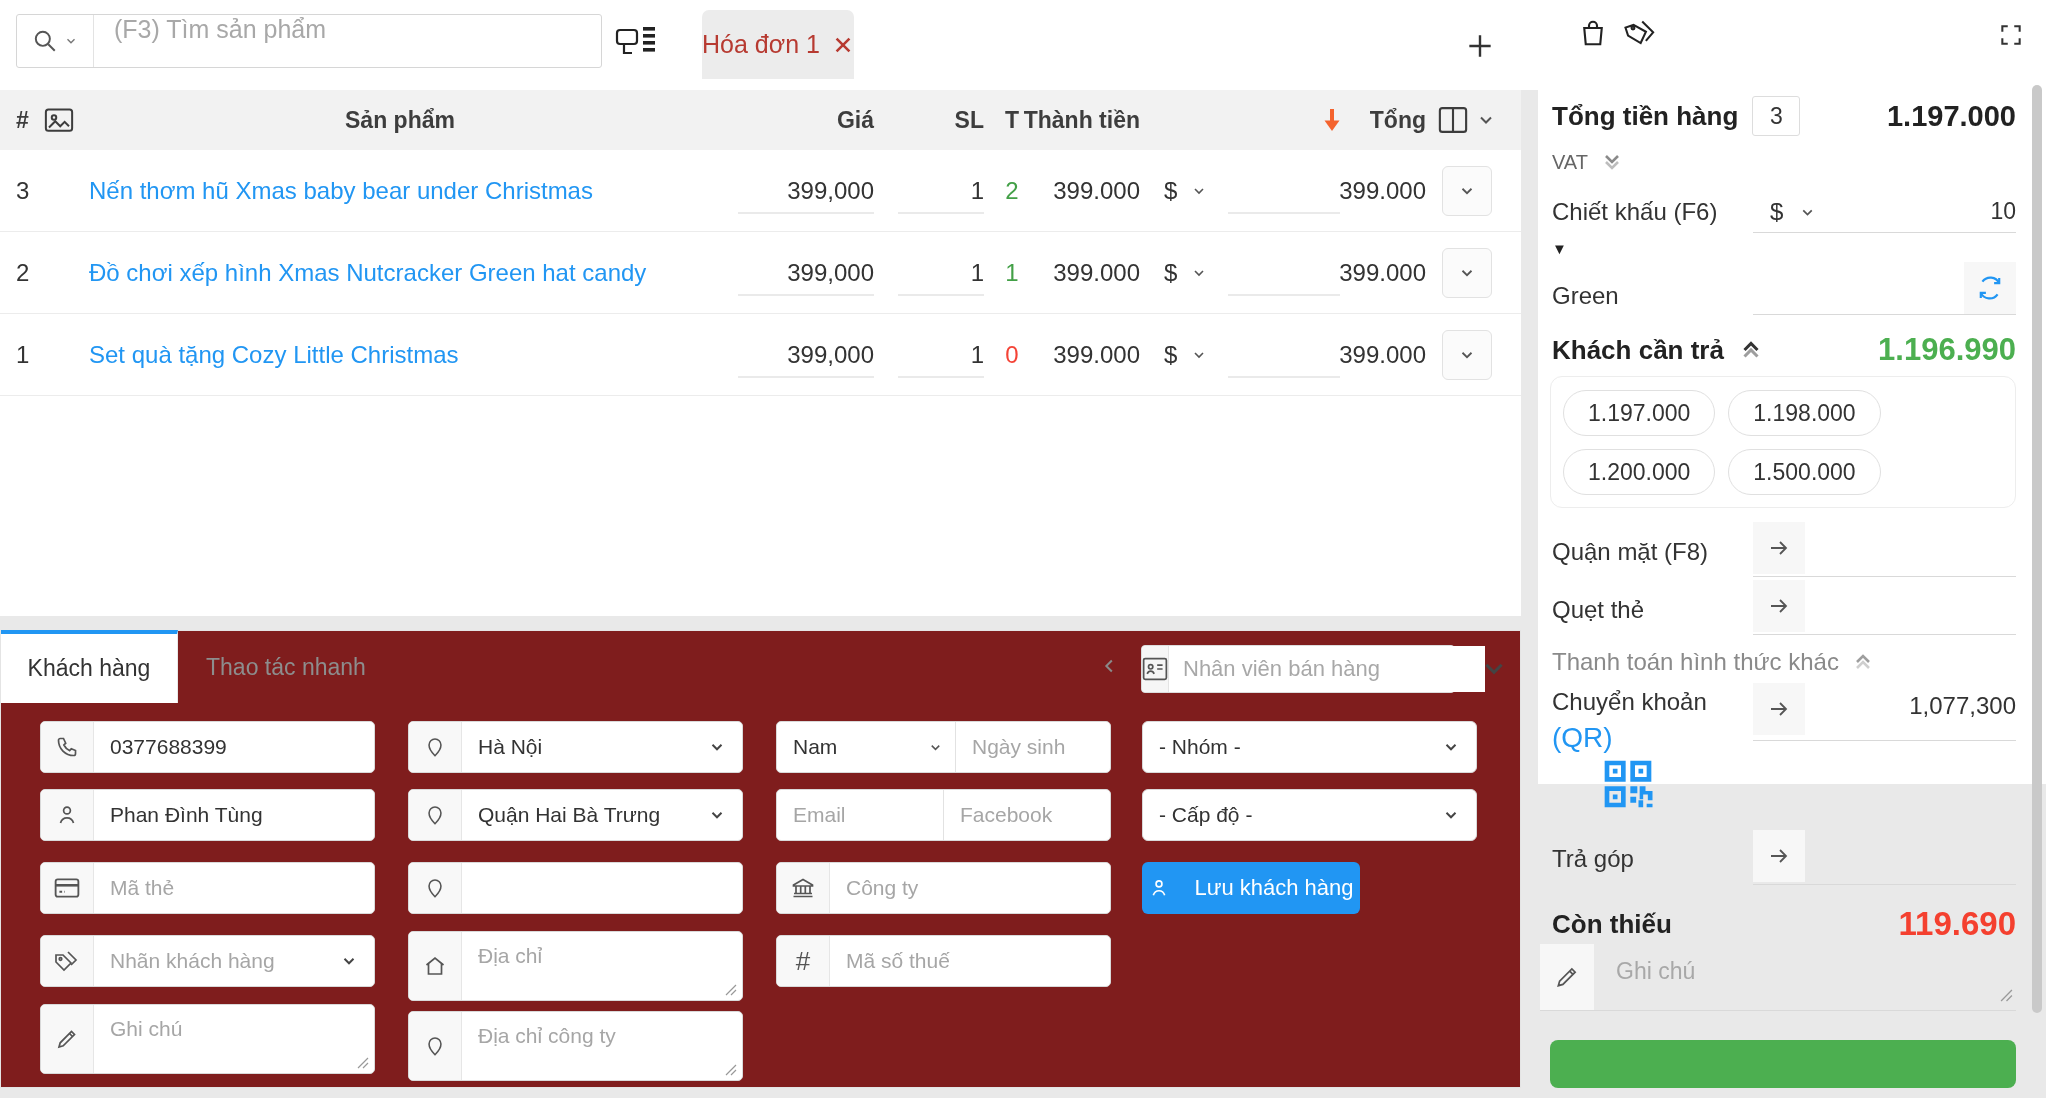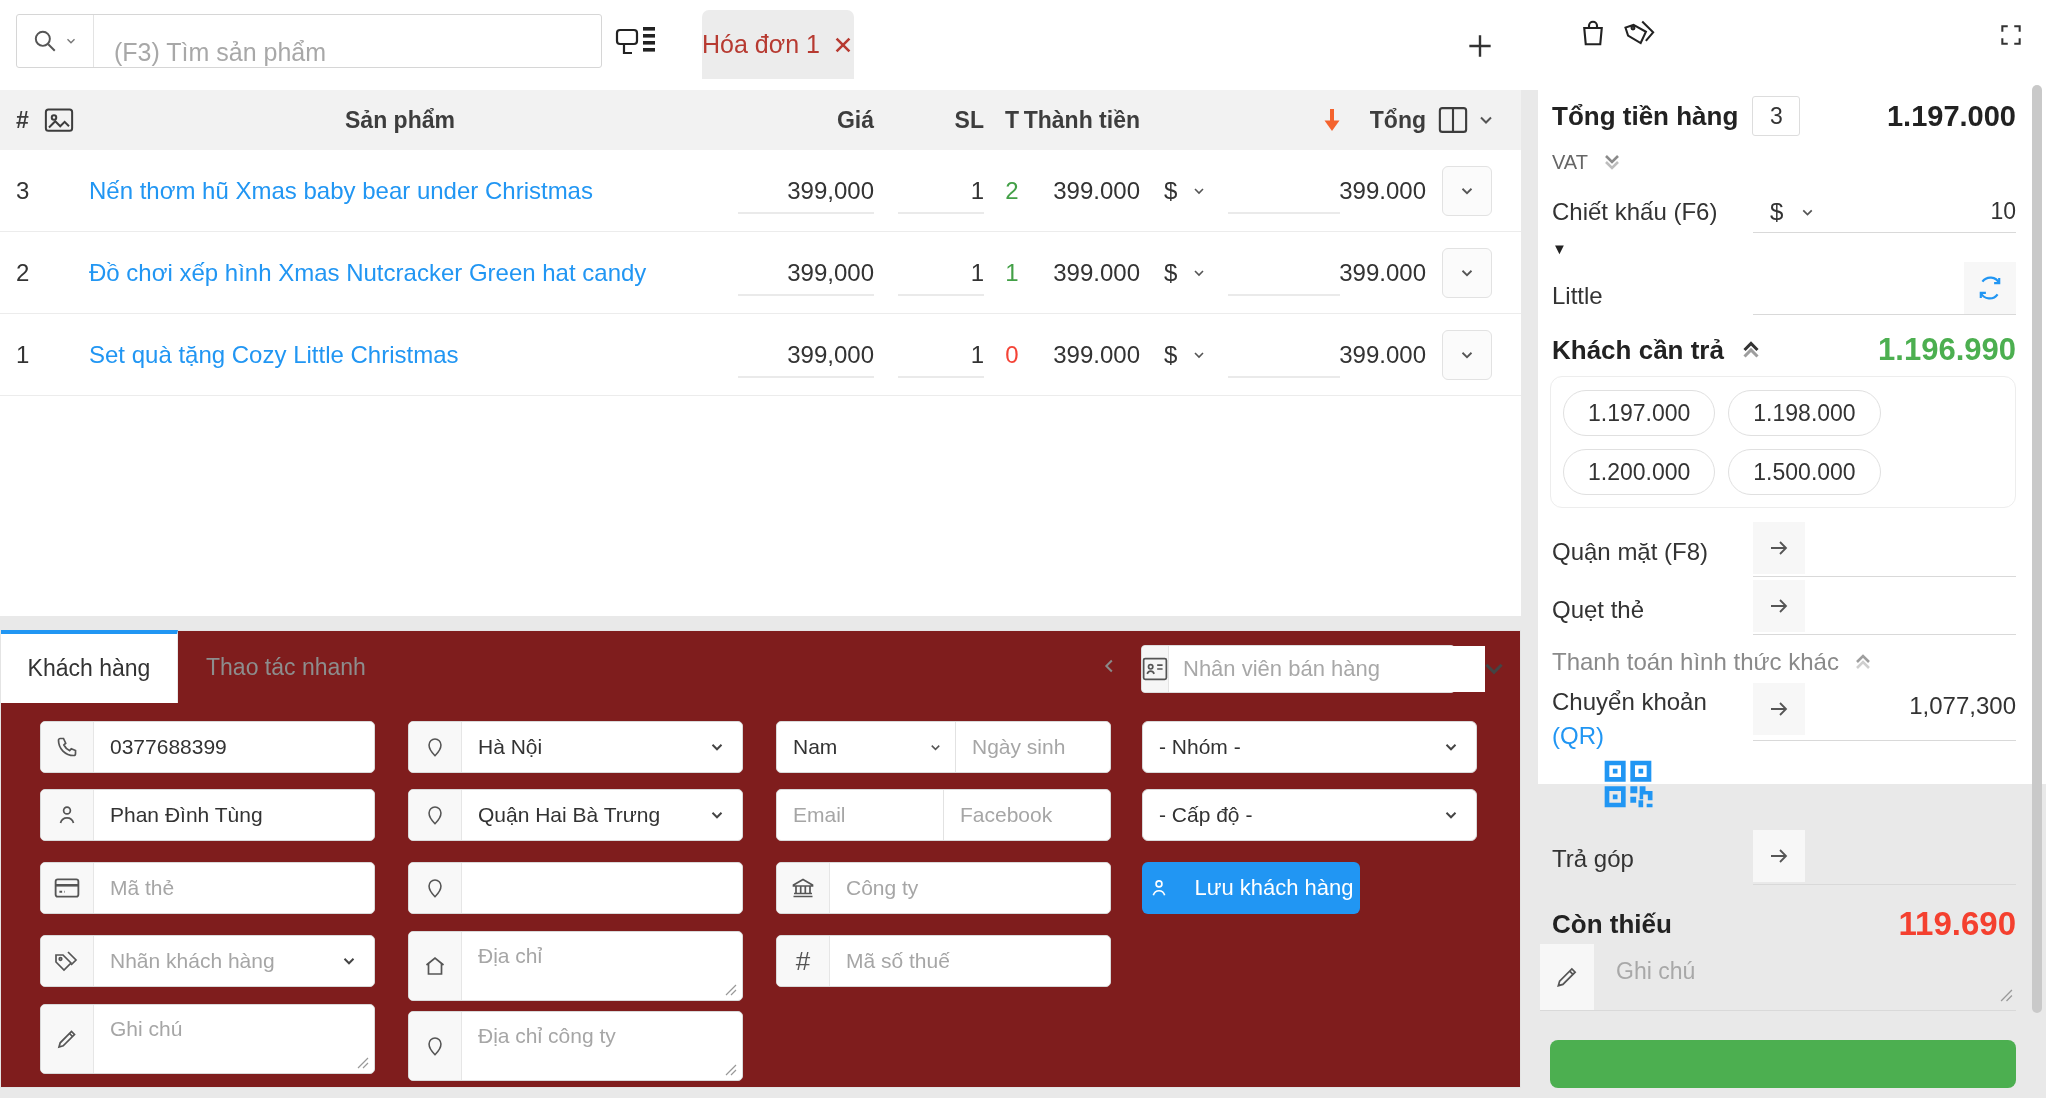--- a/index.html
+++ b/index.html
@@ -3,21 +3,21 @@
 <meta charset="utf-8">
 <style>
   html,body{margin:0;padding:0;}
   body{width:2046px;height:1098px;background:#e9e9e9;font-family:"Liberation Sans","DejaVu Sans",sans-serif;color:#333;position:relative;overflow:hidden;}
   #app{position:absolute;inset:0;}
   .abs{position:absolute;}
   svg{display:block;}
 
   
   #topbar{position:absolute;left:0;top:0;width:1538px;height:90px;background:#fff;}
-  .searchbox{position:absolute;left:16px;top:14px;width:584px;height:52px;background:#fff;border:1px solid #d6d6d6;border-radius:3px;display:flex;align-items:flex-end;}
+  .searchbox{position:absolute;left:16px;top:14px;width:584px;height:52px;background:#fff;border:1px solid #d6d6d6;border-radius:3px;display:flex;align-items:flex-start;}
   .search-iconwrap{width:76px;height:100%;display:flex;align-items:center;justify-content:center;gap:6px;border-right:1px solid #e3e3e3;}
   .searchbox input{flex:1;border:none;outline:none;font-size:25px;color:#333;padding:0 20px;font-family:inherit;background:transparent;}
   .searchbox input::placeholder{color:#a8a8a8;}
   .barcode-btn{position:absolute;left:614px;top:24px;width:44px;height:34px;display:flex;align-items:center;justify-content:center;cursor:pointer;}
   .invoice-tab{position:absolute;left:702px;top:10px;width:152px;height:69px;background:#ececec;border-radius:7px 7px 0 0;display:flex;align-items:center;justify-content:center;gap:12px;cursor:pointer;}
   .invoice-tab .lbl{font-size:25px;color:#b73a31;}
   .plus-btn{position:absolute;left:1462px;top:28px;width:36px;height:36px;display:flex;align-items:center;justify-content:center;cursor:pointer;}
 
   
   #table-card{position:absolute;left:0;top:90px;width:1521px;height:526px;background:#fff;}
@@ -501,21 +501,21 @@
       <span style="font-size:24px;">$</span>
       <svg width="17" height="17" viewBox="0 0 24 24" fill="none" stroke="#555" stroke-width="2.4">
           <path d="M6 9l6 6 6-6"></path>
         </svg>
     </div>
     <span class="abs" style="left:215px;width:263px;top:198px;text-align:right;font-size:23px;color:#333;">10</span>
     <div class="sb-underline" style="top:232px;"></div>
     <span class="abs" style="left:14px;top:240px;font-size:15px;color:#222;">▼</span>
 
     <div class="sb-row" style="top:282px;">
-      <span class="sb-label">Little</span>
+      <span class="sb-label">Green</span>
     </div>
     <div class="abs" style="left:426px;top:262px;width:52px;height:52px;background:#f7f7f7;display:flex;align-items:center;justify-content:center;cursor:pointer;">
       <svg width="26" height="26" viewBox="0 0 24 24" fill="none" stroke="#2196f3" stroke-width="2">
           <path d="M20.5 7.5A9 9 0 0 0 5 6.2M3.5 16.5A9 9 0 0 0 19 17.8"></path>
           <path d="M20.5 2.8v4.7h-4.7M3.5 21.2v-4.7h4.7"></path>
         </svg>
     </div>
     <div class="sb-underline" style="top:314px;"></div>
 
     <div class="sb-row" style="top:332px;">
@@ -562,21 +562,21 @@
       <span class="sb-label sb-gray">Thanh toán hình thức khác</span>
       <span style="margin-left:12px;">
         <svg width="24" height="24" viewBox="0 0 24 24" fill="none" stroke-width="2.6">
             <path d="M6 12l6-6 6 6" stroke="#9e9e9e"></path>
             <path d="M6 18l6-6 6 6" stroke="#cfcfcf"></path>
           </svg>
       </span>
     </div>
 
     <span class="abs" style="left:14px;top:688px;font-size:24px;color:#333;">Chuyển khoản</span>
-    <span class="abs" style="left:14px;top:722px;font-size:24px;color:#2196f3;cursor:pointer;">(QR)</span>
+    <span class="abs" style="left:14px;top:722px;font-size:28px;color:#2196f3;cursor:pointer;">(QR)</span>
     <div class="arrow-box" style="top:683px;">
         <svg width="24" height="24" viewBox="0 0 24 24" fill="none" stroke="#555" stroke-width="1.8">
           <path d="M4 12h15M13 6l6 6-6 6"></path>
         </svg>
       </div>
     <span class="abs" style="left:215px;width:263px;top:692px;text-align:right;font-size:24px;color:#333;">1,077,300</span>
     <div class="sb-underline" style="top:740px;"></div>
     <span class="abs" style="left:62px;top:756px;cursor:pointer;">
       <svg width="56" height="56" viewBox="0 0 24 24" fill="#2196f3">
         <path d="M2 2h9v9H2V2zm2 2v5h5V4H4zm1.5 1.5h2v2h-2v-2z"></path>

